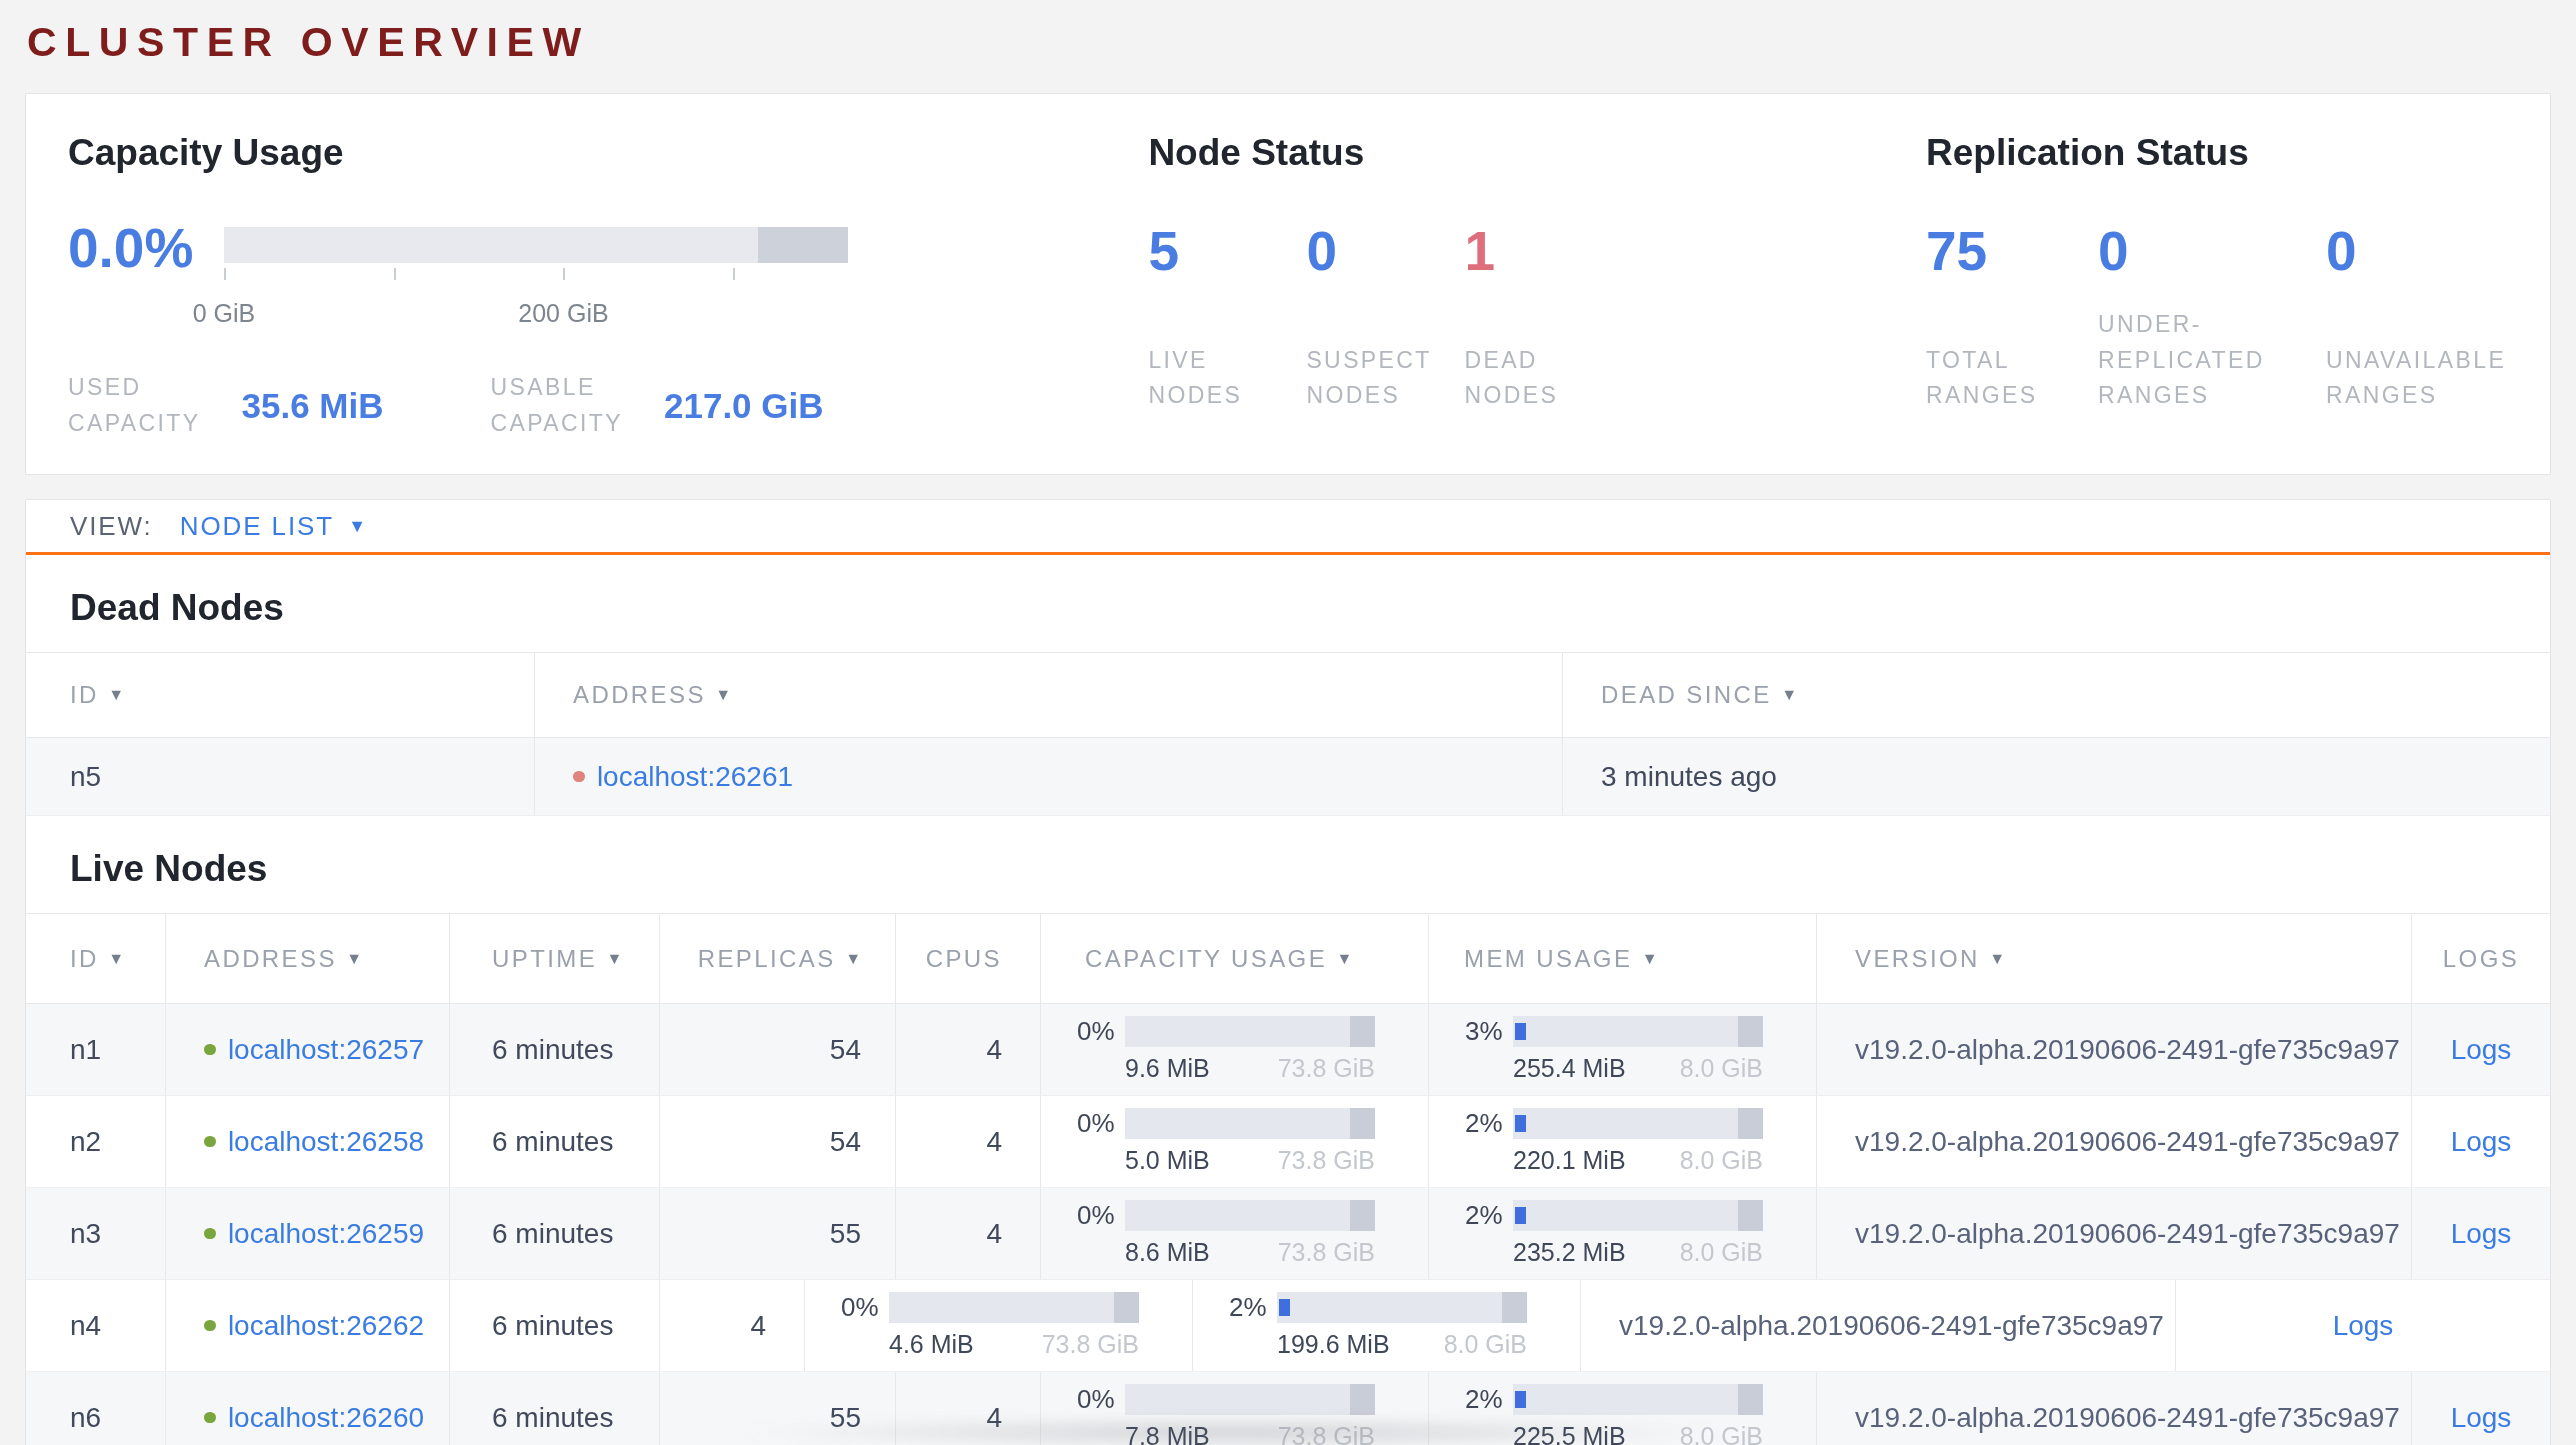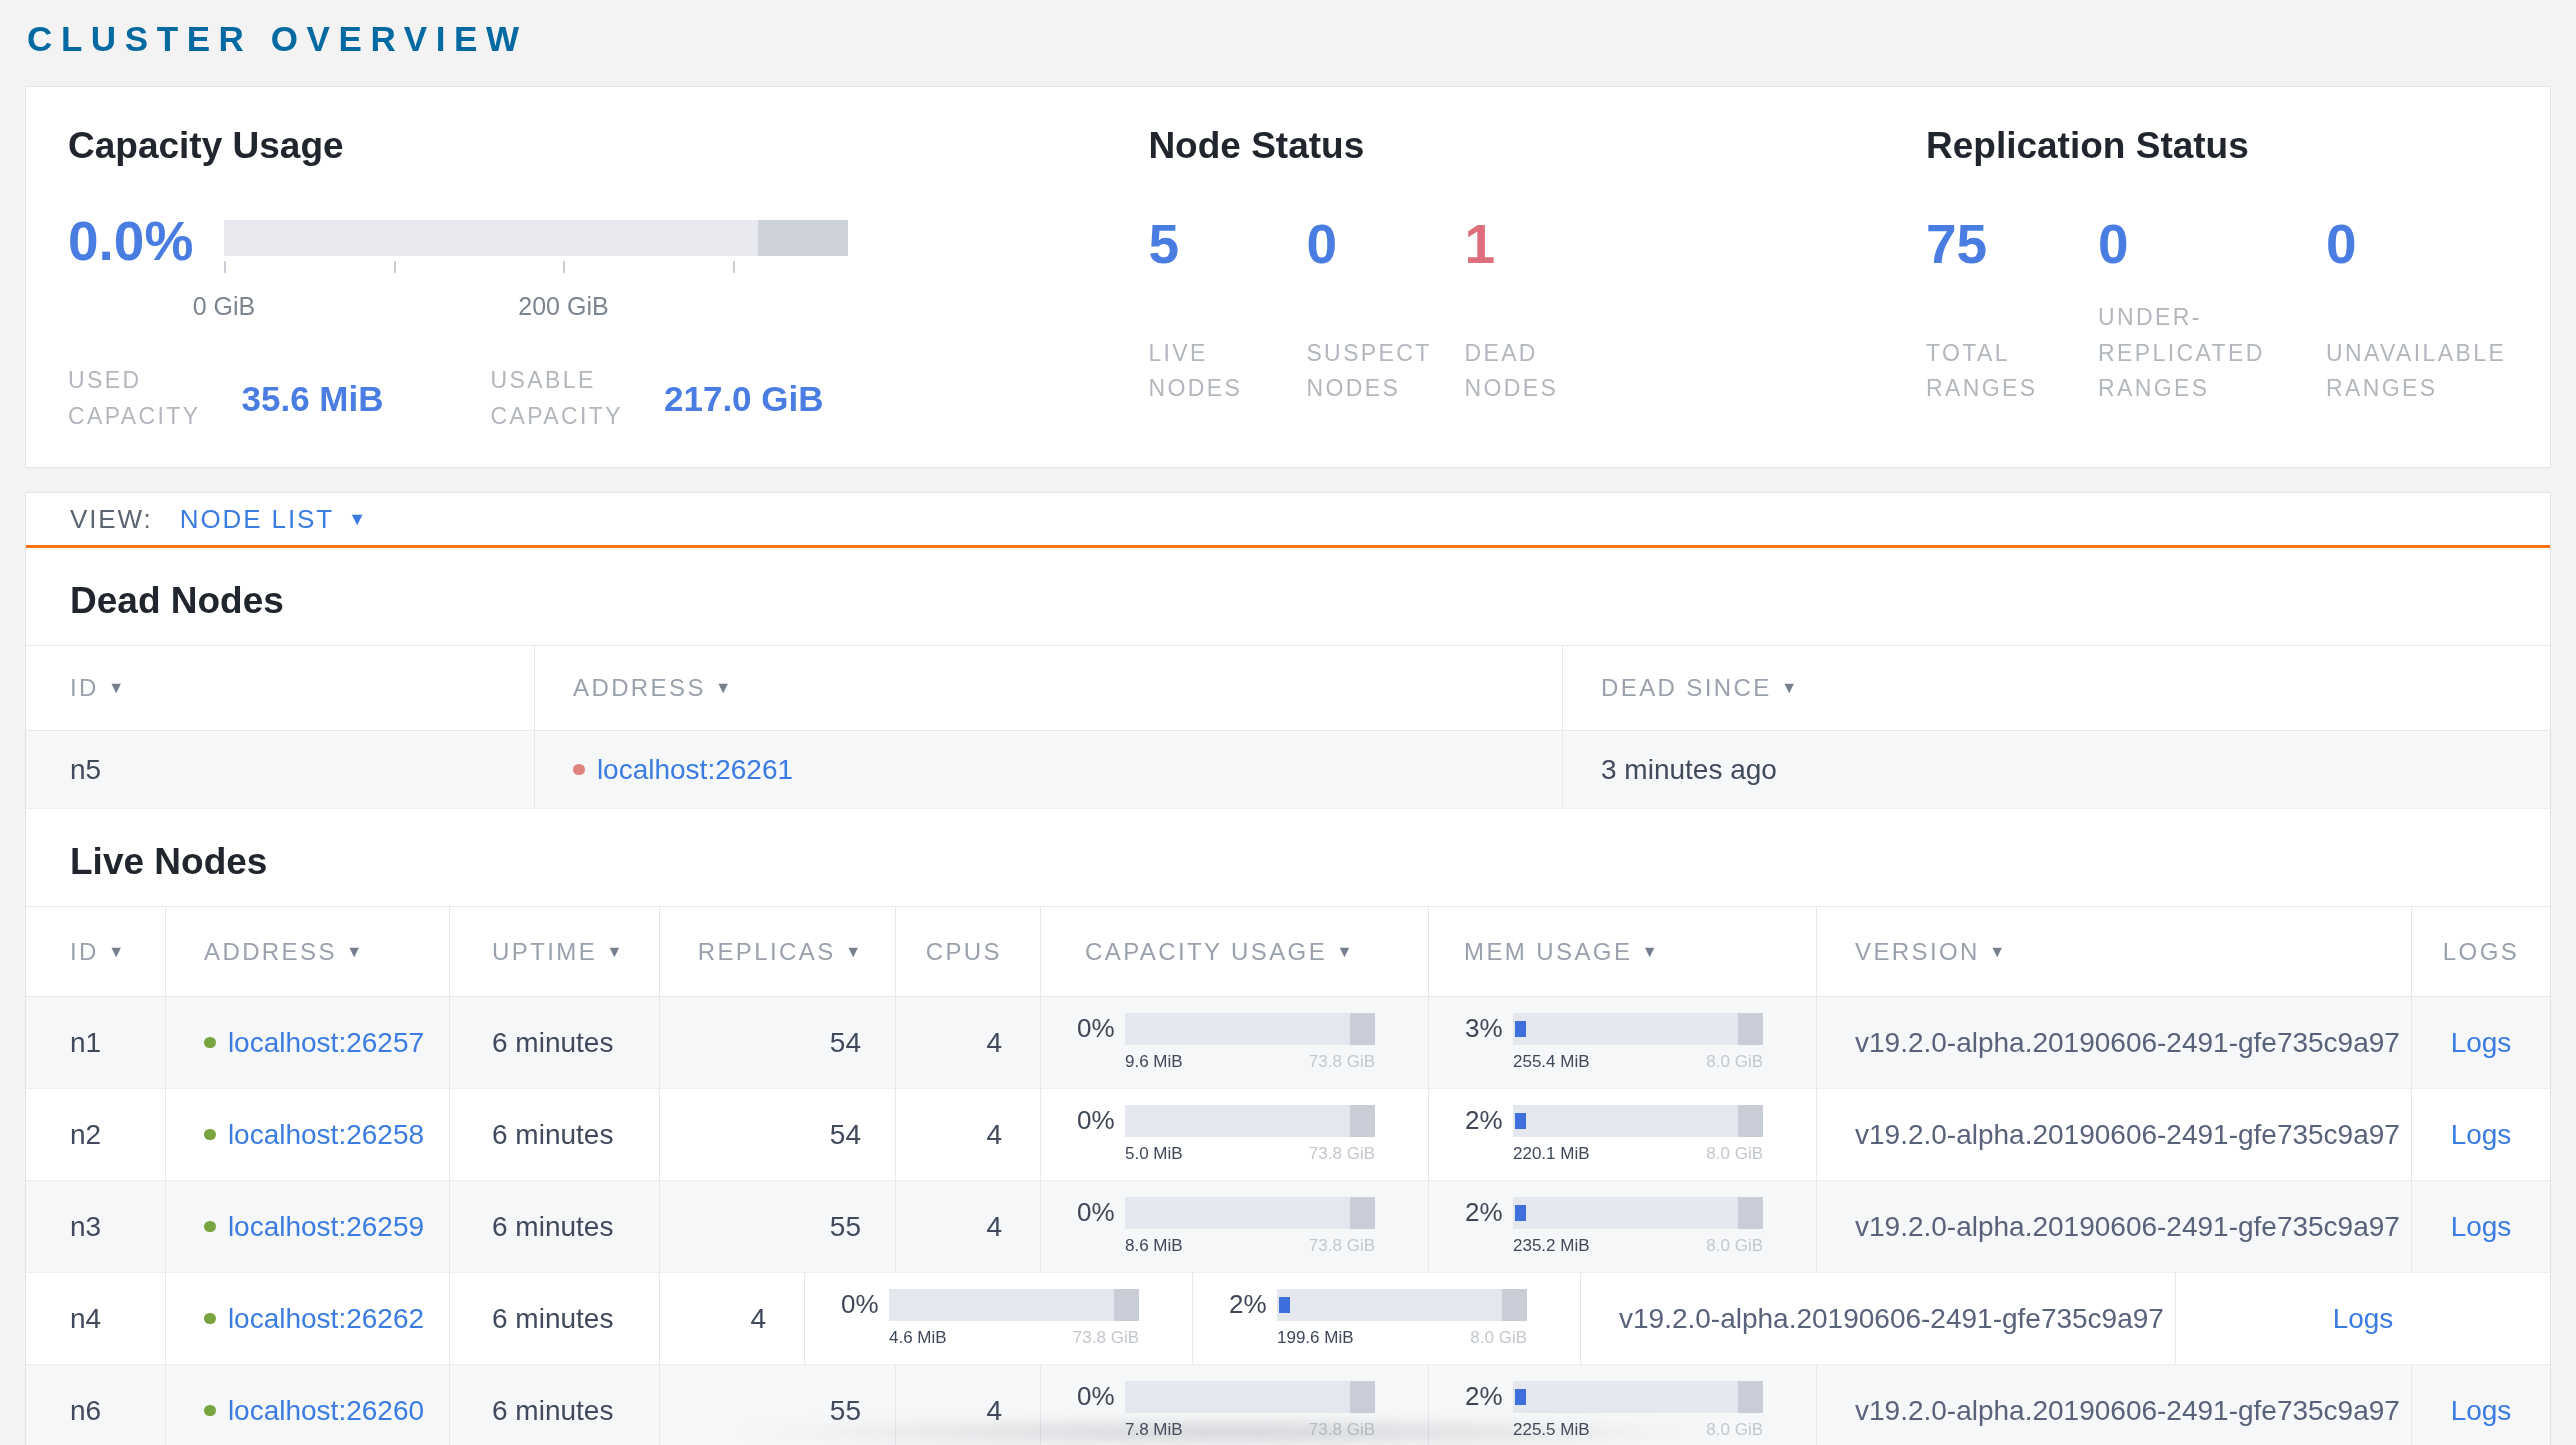--- a/index.html
+++ b/index.html
@@ -5,22 +5,22 @@
   * { box-sizing: border-box; margin: 0; padding: 0; }
   html,body { background:#f3f3f4; }
   body {
     width: 2576px; height: 1446px; overflow: hidden;
     font-family: "Liberation Sans", sans-serif;
     color: #3f4859;
     position: relative;
   }
   .page-title {
     padding: 19px 0 0 27px;
-    font-size: 35px; font-weight: bold; letter-spacing: 8.6px;
-    color: #0369a1; text-transform: uppercase;
+    font-size: 41px; font-weight: bold; letter-spacing: 8.6px;
+    color: #7f1d1d; text-transform: uppercase;
   }
   
   .card {
     background: #fff;
     border: 1px solid #e2e4e7;
     margin: 0 25px;
   }
   .summary-card {
     margin-top: 27px;
     height: 382px;
@@ -114,21 +114,21 @@
   .dot.red   { background: #e0837d; }
   .addr-wrap { display: flex; align-items: center; }
   
   .usage { display: flex; align-items: flex-start; width: 100%; }
   .usage .pct { width: 84px; text-align: right; padding-right: 10.5px; font-size: 26px; color: #3f4656; line-height: 31.5px; }
   .usage .bar-stack { flex: 1; margin-right: 53px; }
   .mini-bar { height: 31.5px; background: #e4e7ee; position: relative; }
   .mini-bar .dark-seg { position: absolute; right: 0; top: 0; height: 100%; width: 10%; background: #c9cdd7; }
   .mini-bar .fill { position: absolute; left: 1.9px; top: 24%; height: 52%; background: #3e6fdd; }
   .fill.mem { width: 4.5%; }
-  .bar-vals { display: flex; justify-content: space-between; margin-top: 7px; font-size: 17px; }
+  .bar-vals { display: flex; justify-content: space-between; margin-top: 7px; font-size: 25px; }
   .bar-used  { color: #3f4859; }
   .bar-total { color: #c3c7ce; }
   .bottom-shadow {
     position: absolute; left: 735px; bottom: 0;
     width: 993px; height: 27px; border-radius: 50%;
     background: radial-gradient(ellipse at center, rgba(100,105,115,0.30), rgba(0,0,0,0) 72%);
     filter: blur(6.7px);
   }
 </style>
 </head>

